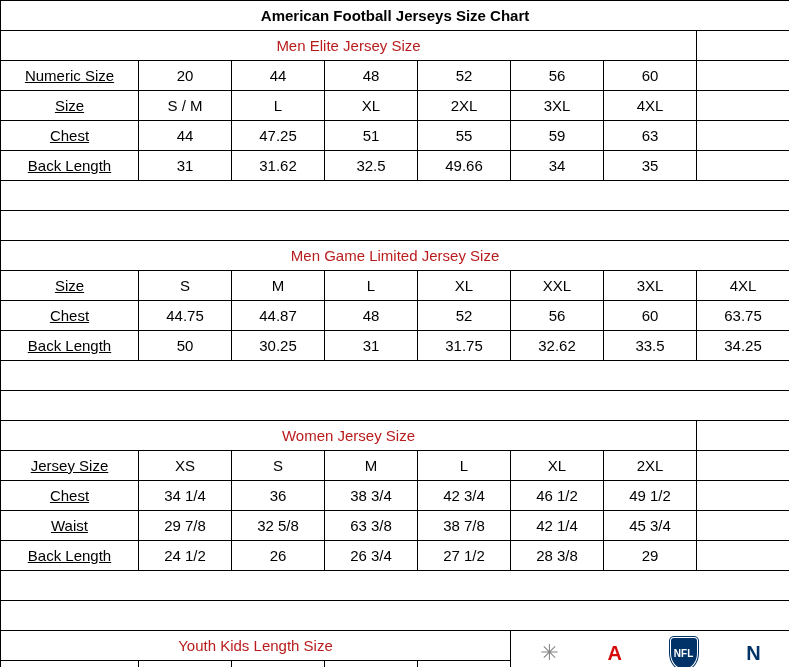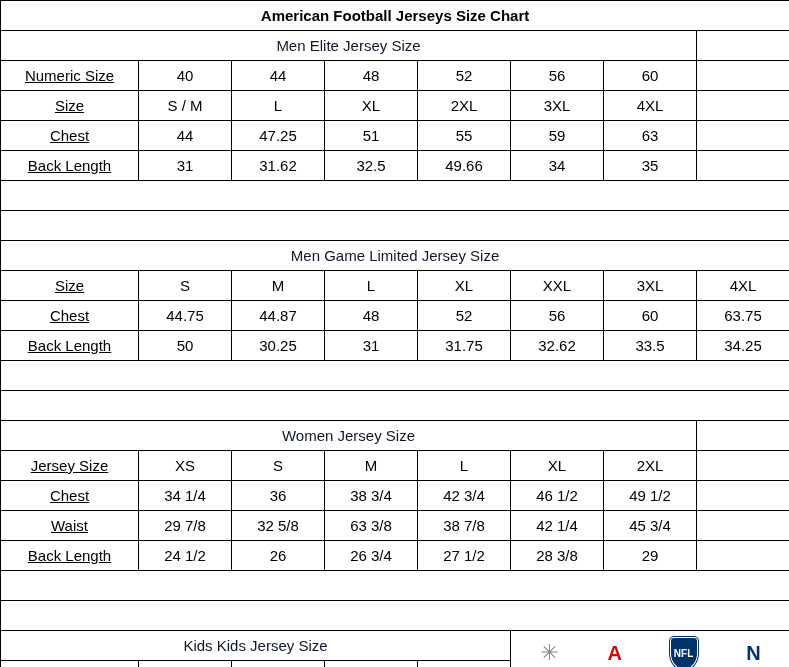--- a/index.html
+++ b/index.html
@@ -38,21 +38,21 @@
   }
   td.title-cell {
     background: #ffff00;
     font-weight: bold;
     font-size: 17px;
     border: 1px solid #000000;
   }
   td.section-title {
     background: #ffff00;
     font-size: 17px;
-    color: #0f172a;
+    color: #b91c1c;
     border: 1px solid #000000;
   }
   td.blank {
     border: none;
     background: #ffffff;
   }
   td.spacer {
     border: none;
     background: #ffffff;
     height: 14px;
@@ -127,21 +127,21 @@
       <tr>
         <td class="title-cell" colspan="8">American Football Jerseys Size Chart</td>
       </tr>
 
       <tr>
         <td class="section-title" colspan="7">Men Elite Jersey Size</td>
         <td class="blank"></td>
       </tr>
       <tr>
         <td class="left-label">Numeric Size</td>
-        <td>40</td>
+        <td>20</td>
         <td>44</td>
         <td>48</td>
         <td>52</td>
         <td>56</td>
         <td>60</td>
         <td class="blank"></td>
       </tr>
       <tr>
         <td class="left-label">Size</td>
         <td>S / M</td>
@@ -267,21 +267,21 @@
       </tr>
 
       <tr>
           <td class="spacer" colspan="8"></td>
         </tr>
       <tr>
           <td class="spacer" colspan="8"></td>
         </tr>
 
       <tr>
-        <td class="section-title" colspan="5">Kids Kids Jersey Size</td>
+        <td class="section-title" colspan="5">Youth Kids Length Size</td>
         <td class="logos-cell" colspan="3" rowspan="6">
           <div class="logos-wrap">
             <div class="logo-top-row">
               <span class="star-burst">✳</span>
               <span class="conf-logo conf-afc">A</span>
               <span class="nfl-shield">NFL</span>
               <span class="conf-logo conf-nfc">N</span>
             </div>
 
           </div>

